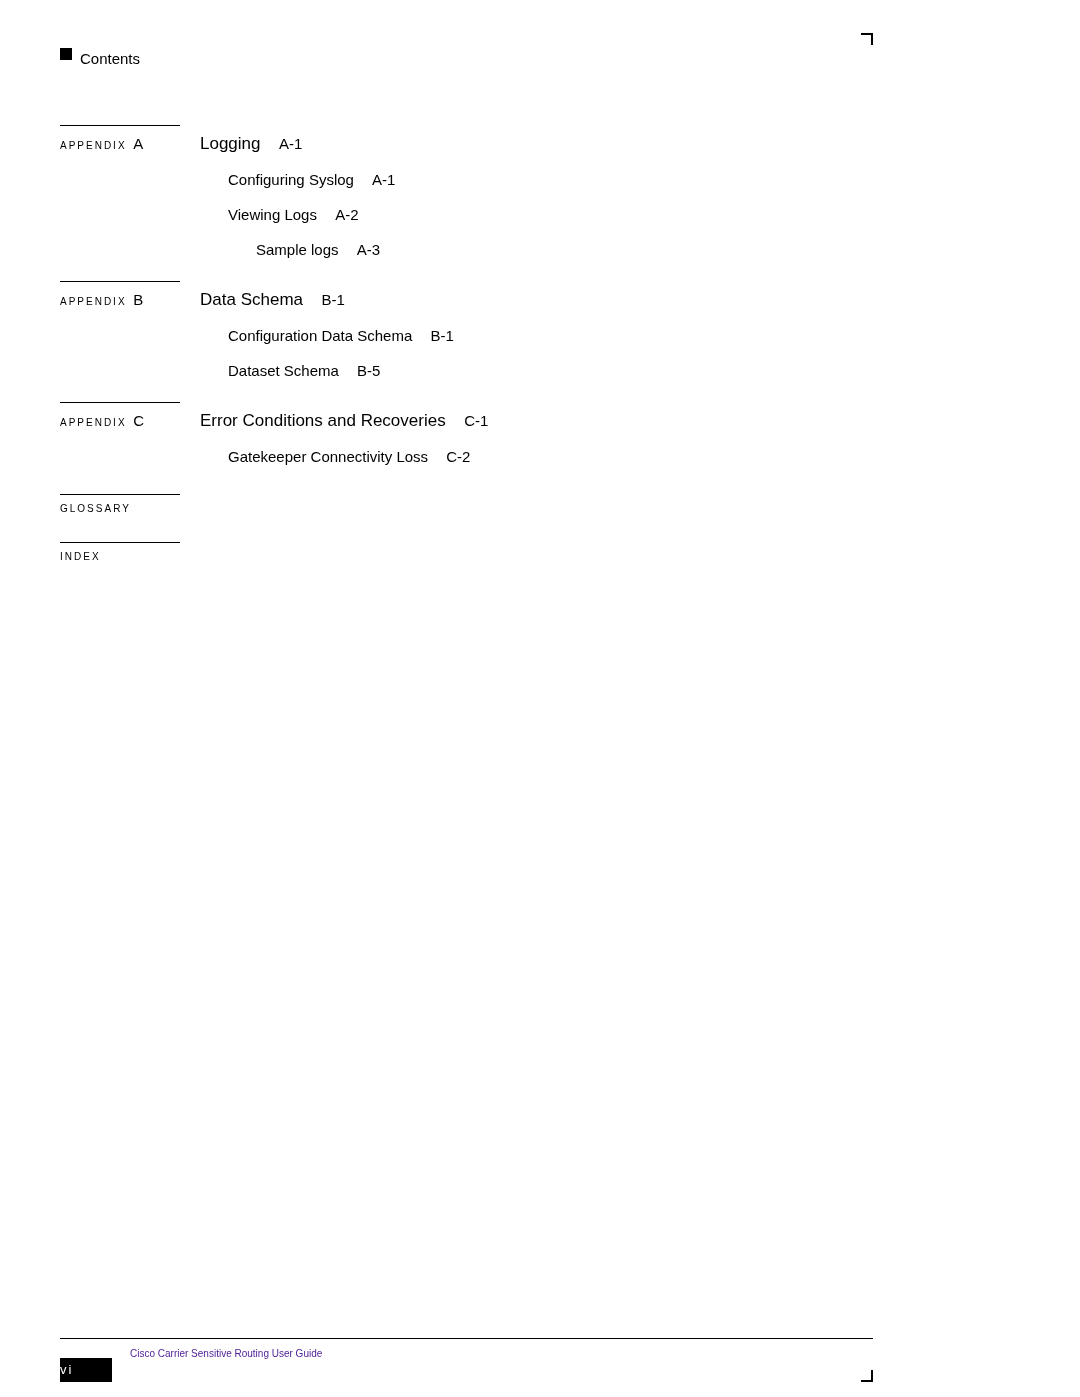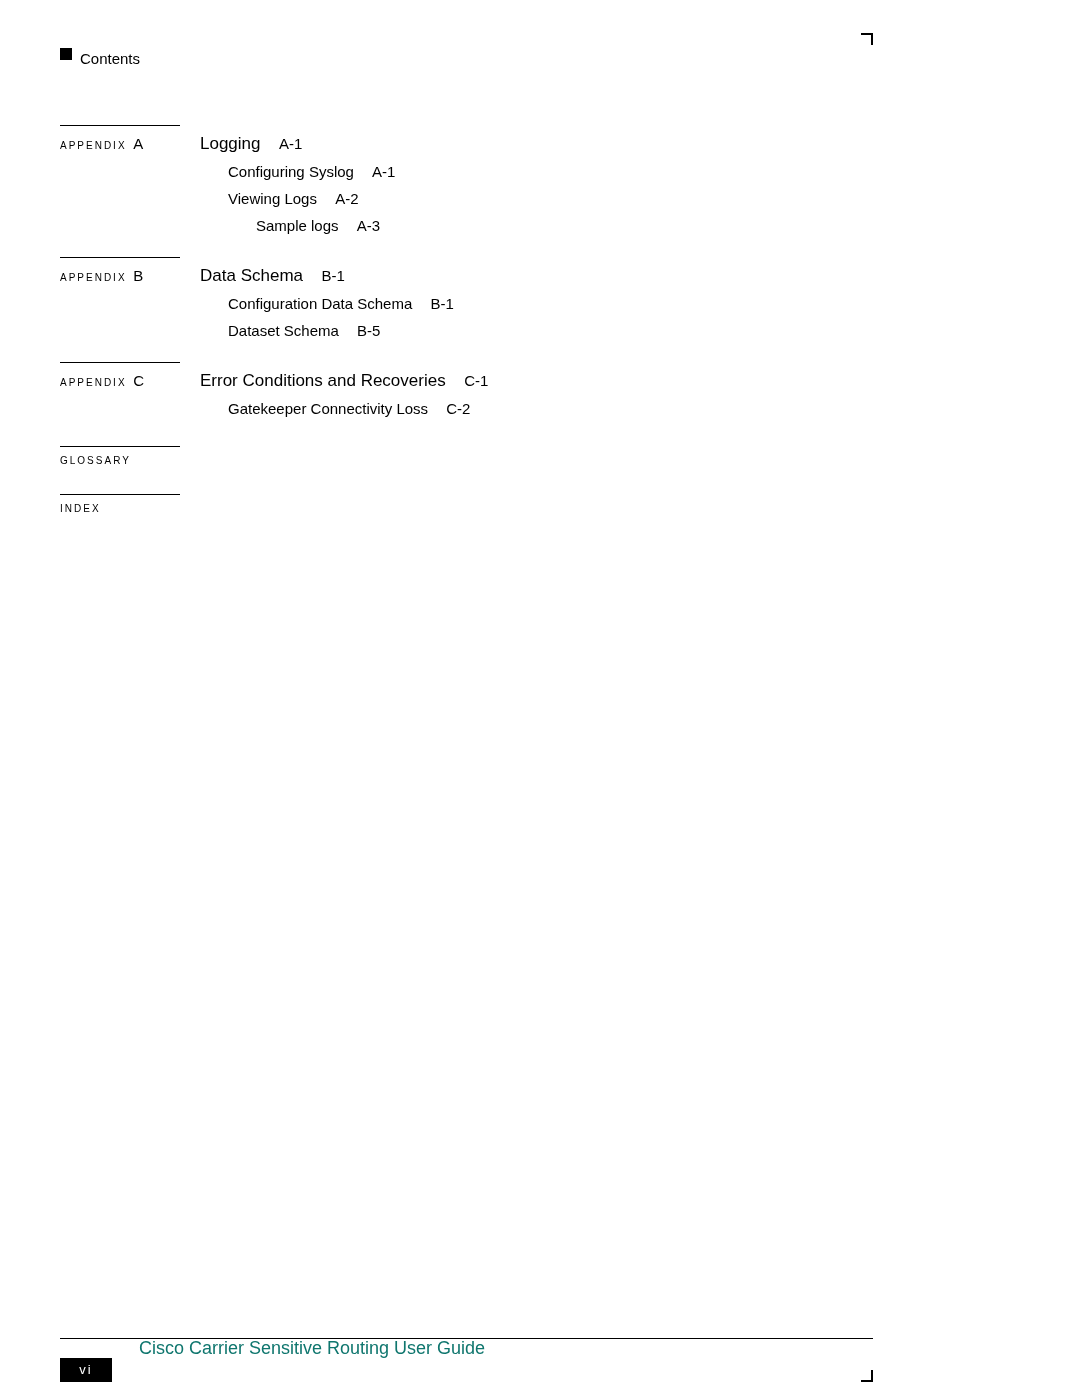--- a/index.html
+++ b/index.html
@@ -75,21 +75,21 @@
     font-size: 15px;
     margin-left: 14px;
   }
   .sub-list {
     margin-left: 140px;
     padding-left: 28px;
   }
   .sub-item {
     font-size: 15px;
     color: #000;
-    margin-top: 9px;
+    margin-top: 17px;
     line-height: 1.2;
   }
   .sub-sub {
     padding-left: 28px;
   }
   .simple-section {
     margin-top: 28px;
   }
   .simple-label {
     font-size: 10px;
@@ -101,34 +101,33 @@
     position: absolute;
     bottom: 58px;
     left: 60px;
     right: 207px;
     border-top: 1px solid #000;
   }
   .footer-text {
     position: absolute;
     bottom: 38px;
     left: 130px;
-    font-size: 18px;
-    color: #0f766e;
-    margin-left: 9px;
+    font-size: 10px;
+    color: #4c1d95;
   }
   .page-num-box {
     position: absolute;
     bottom: 15px;
     left: 60px;
     width: 52px;
     height: 24px;
     background: #000;
     color: #fff;
     font-size: 13px;
-    text-align: center;
+    text-align: left;
     line-height: 24px;
     letter-spacing: 2px;
   }
   .crop-bottom-right {
     position: absolute;
     bottom: 15px;
     right: 207px;
     width: 10px;
     height: 10px;
     border-bottom: 2px solid #000;

